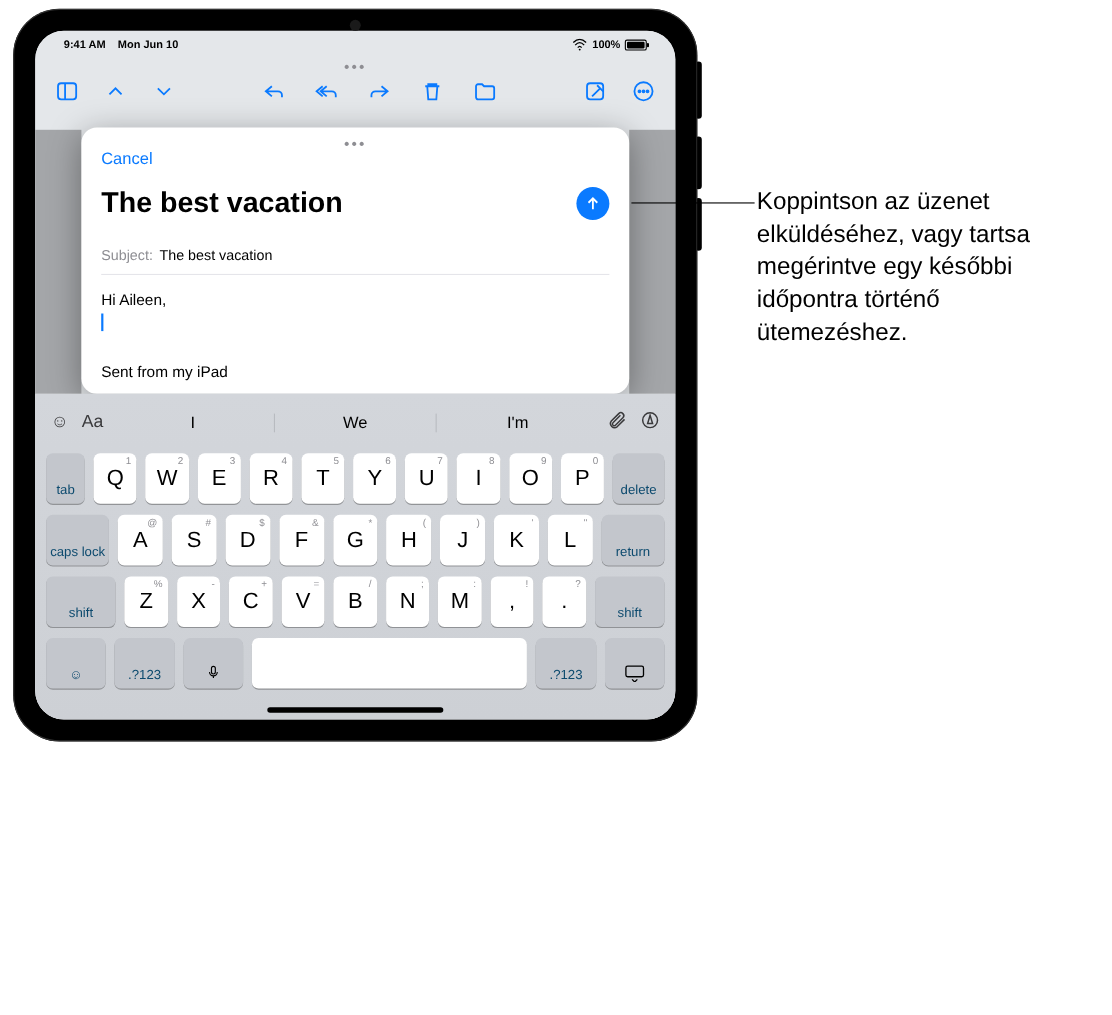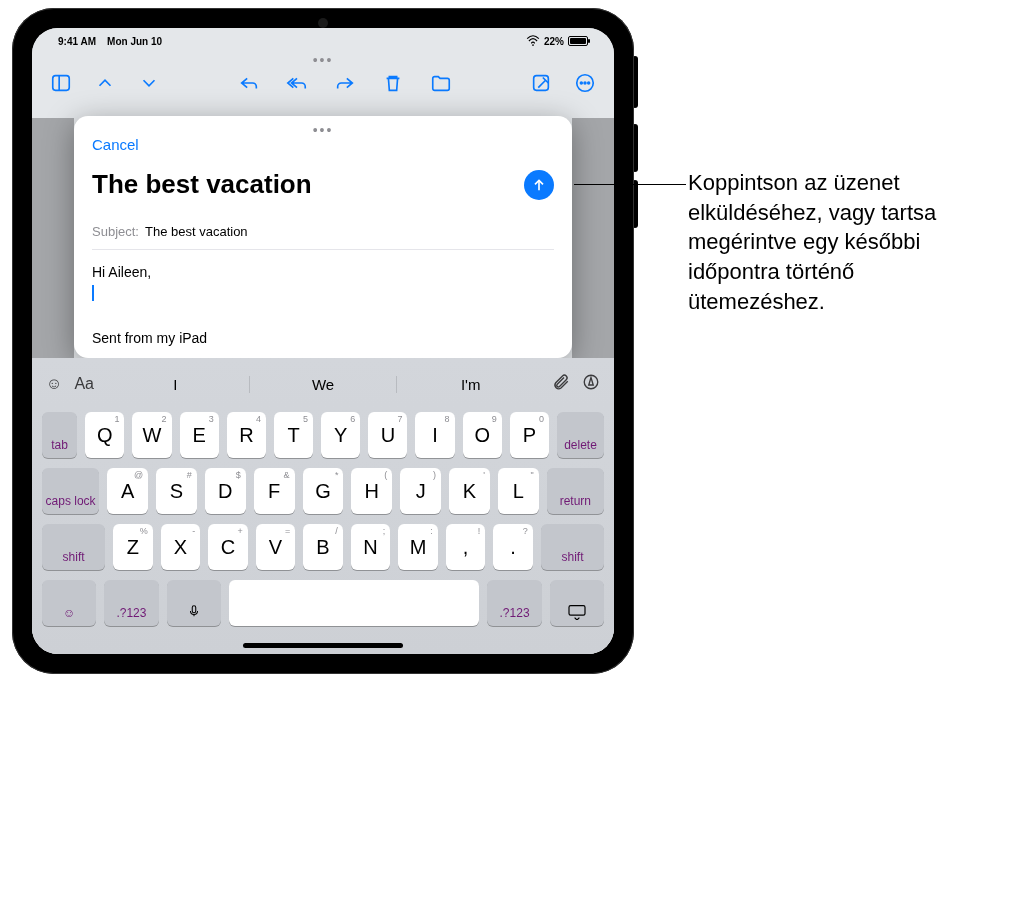--- a/index.html
+++ b/index.html
@@ -236,21 +236,21 @@
   }
   .key .sub {
     position: absolute;
     top: 2px; right: 5px;
     font-size: 9px;
     color: #8e8e93;
   }
   .key-mod {
     background: #c3c6cc;
     font-size: 12px;
-    color: #701a75;
+    color: #0c4a6e;
     flex: 1.3;
     align-items: center;
     justify-content: flex-end;
     padding: 0 0 6px 0;
     text-align: center;
   }
   .key-mod.small-text { font-size: 12px; justify-content: flex-end; padding-bottom:6px;}
   .key-space { flex: 6; background:#fff; }
   .row2 { padding: 0 4px; }
   .row3 { padding: 0 4px; }
@@ -318,21 +318,21 @@
       <div class="left">
         <span>9:41 AM</span>
         &nbsp;&nbsp;
         <span>Mon Jun 10</span>
       </div>
       <div class="right">
         <svg class="wifi-svg" viewBox="0 0 24 20">
             <path d="M2 6 Q12 -4 22 6 M5 10 Q12 2 19 10 M9 14 Q12 10 15 14" stroke="#000" stroke-width="2" fill="none"></path>
             <circle cx="12" cy="17" r="1.5" fill="#000"></circle>
           </svg>
-        <span>22%</span>
+        <span>100%</span>
         <span class="battery-box">
             <span class="battery-fill"></span>
           </span>
       </div>
     </div>
 
     <div class="menu-dots">•••</div>
 
     <div class="toolbar">
       <div class="left">

